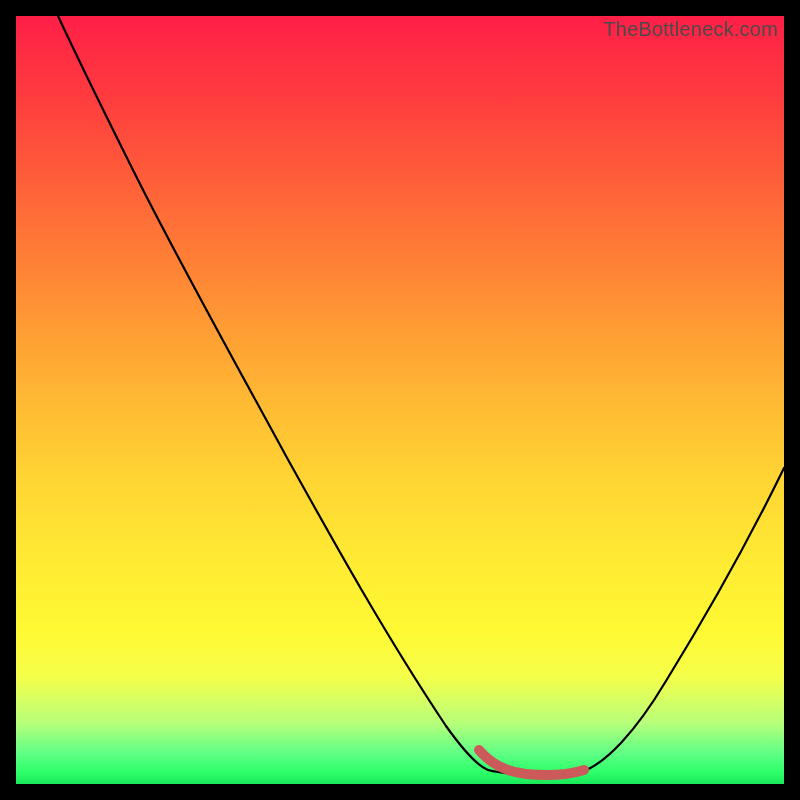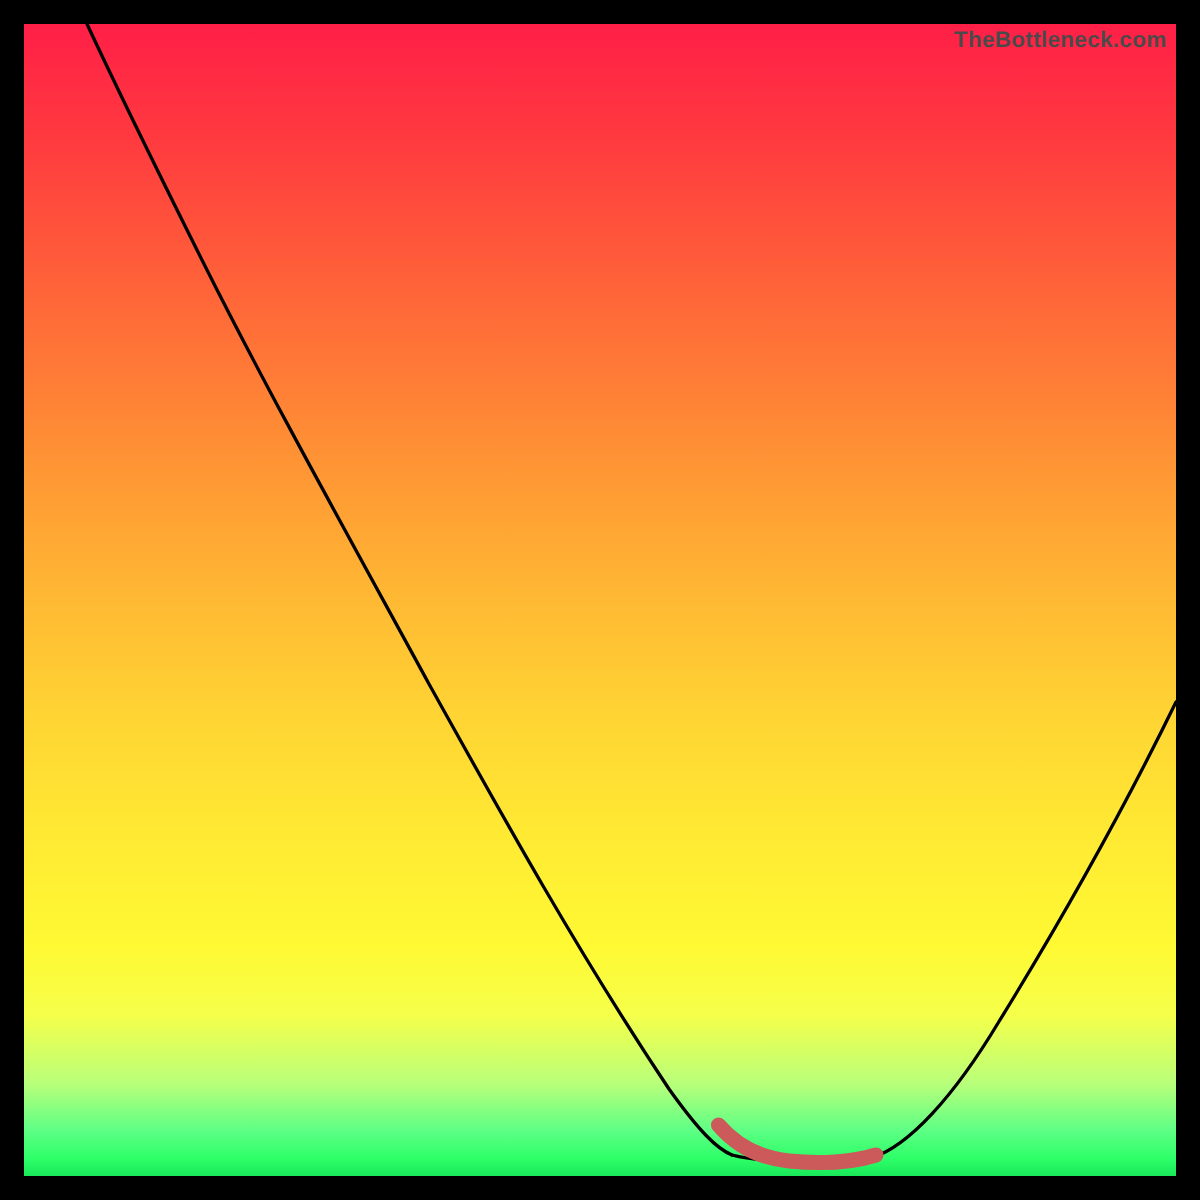--- a/index.html
+++ b/index.html
@@ -41,22 +41,22 @@
       #5fff85 96%,
       #2dff68 98.5%,
       #19e85a 100%
     );
   }
   .watermark {
     position: absolute;
     top: 2px;
     right: 6px;
     color: #4a4a4a;
-    font-size: 15px;
-    font-weight: 700;
+    font-size: 20px;
+    font-weight: 400;
     letter-spacing: 0.2px;
     user-select: none;
   }
   svg.curve {
     position: absolute;
     left: 0;
     top: 0;
     width: 768px;
     height: 768px;
     overflow: visible;

